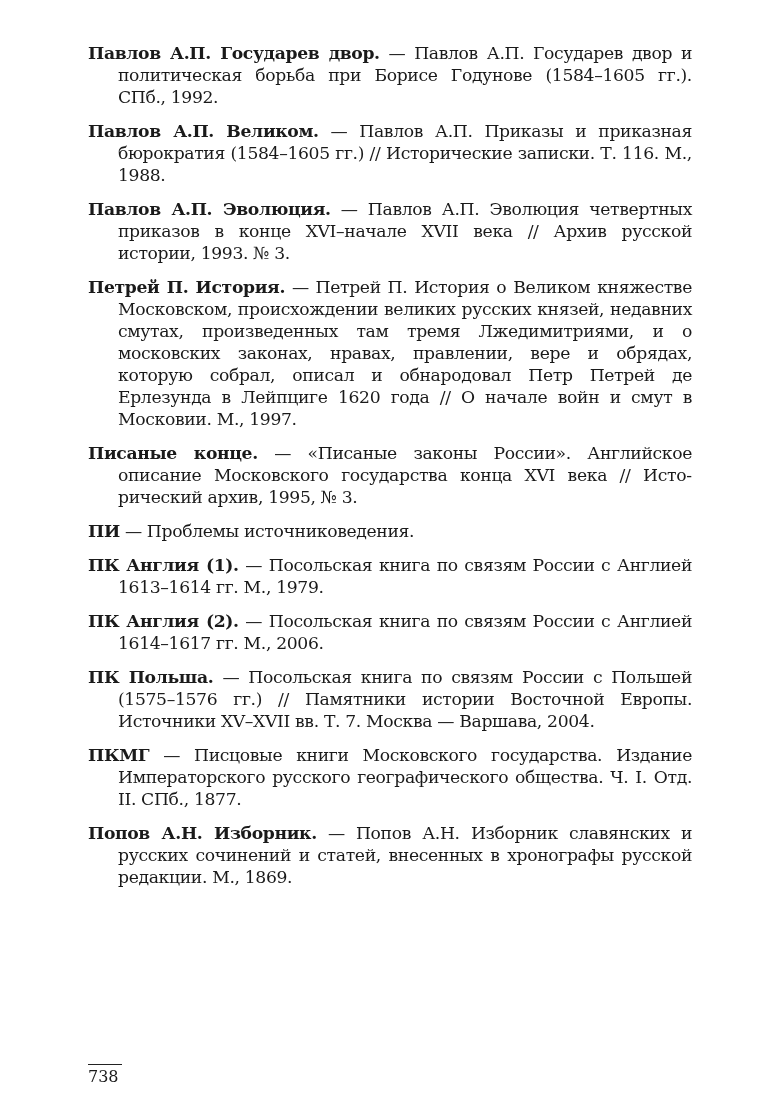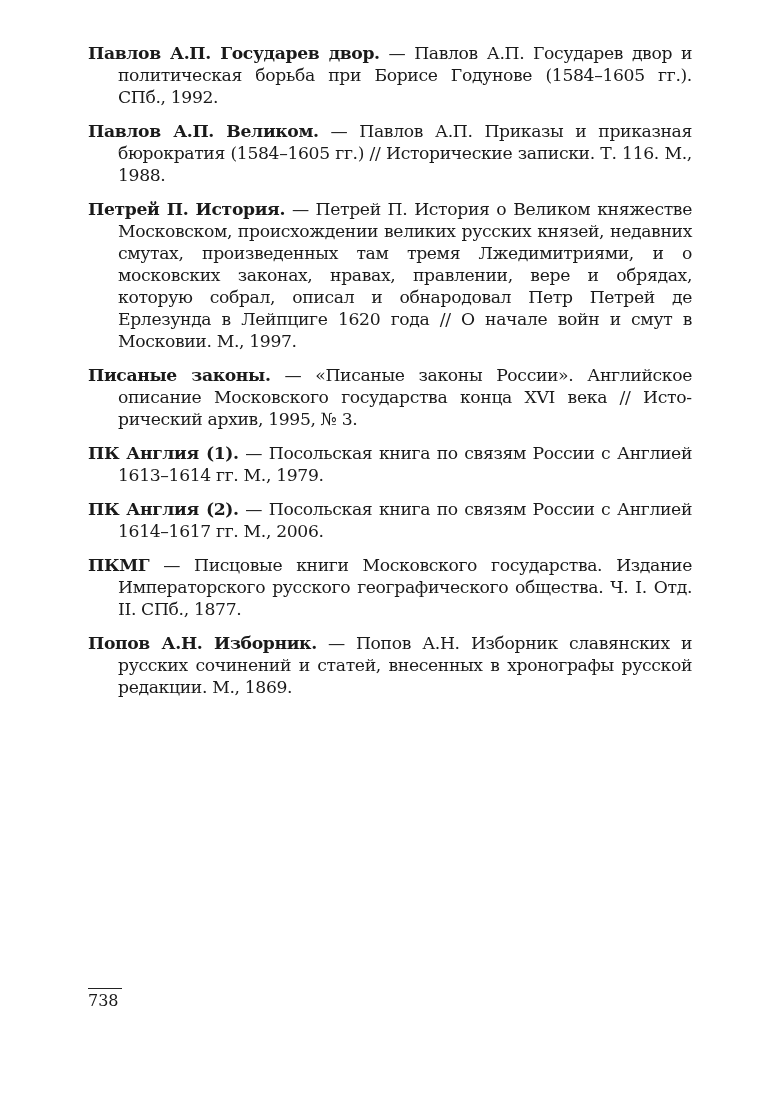--- a/index.html
+++ b/index.html
@@ -30,45 +30,48 @@
       margin: 0 0 12px 0;
       letter-spacing: -0.35px;
       hyphens: manual;
     }
     .entry .term {
       font-weight: bold;
     }
     .page-footer {
       position: absolute;
       left: 88px;
-      top: 988px;
+      top: 1064px;
       width: 34px;
     }
     .footer-rule {
       height: 1px;
       background: #222;
       width: 34px;
       margin-bottom: 2px;
     }
     .page-number {
       font-size: 16px;
       line-height: 20px;
       font-family: "DejaVu Serif", "Liberation Serif", serif;
     }
   </style>
 </head>
 <body>
 
 <div class="page">
   <p class="entry"><span class="term">Павлов А.П. Государев двор.</span><span> — Павлов А.П. Государев двор и политическая борьба при Борисе Годунове (1584–1605 гг.). СПб., 1992.</span></p>
   <p class="entry"><span class="term">Павлов А.П. Великом.</span><span> — Павлов А.П. Приказы и приказная бюрократия (1584–1605 гг.) // Исторические записки. Т. 116. М., 1988.</span></p>
+  <p class="entry"><span class="term">Павлов А.П. Эволюция.</span><span> — Павлов А.П. Эволюция четвертных приказов в конце XVI–начале XVII века // Архив русской истории, 1993. № 3.</span></p>
   <p class="entry"><span class="term">Петрей П. История.</span><span> — Петрей П. История о Великом княже­стве Московском, происхождении великих русских кня­зей, недавних смутах, произведенных там тремя Лжеди­митриями, и о московских законах, нравах, правлении, вере и обрядах, которую собрал, описал и обнародовал Петр Петрей де Ерлезунда в Лейпциге 1620 года // О начале войн и смут в Московии. М., 1997.</span></p>
-  <p class="entry"><span class="term">Писаные законы.</span><span> — «Писаные законы России». Английское описание Московского государства конца XVI века // Исто­рический архив, 1995, № 3.</span></p>
+  <p class="entry"><span class="term">Писаные конце.</span><span> — «Писаные законы России». Английское описание Московского государства конца XVI века // Исто­рический архив, 1995, № 3.</span></p>
+  <p class="entry"><span class="term">ПИ</span><span> — Проблемы источниковедения.</span></p>
   <p class="entry"><span class="term">ПК Англия (1).</span><span> — Посольская книга по связям России с Англи­ей 1613–1614 гг. М., 1979.</span></p>
   <p class="entry"><span class="term">ПК Англия (2).</span><span> — Посольская книга по связям России с Англи­ей 1614–1617 гг. М., 2006.</span></p>
+  <p class="entry"><span class="term">ПК Польша.</span><span> — Посольская книга по связям России с Поль­шей (1575–1576 гг.) // Памятники истории Восточной Ев­ропы. Источники XV–XVII вв. Т. 7. Москва — Варшава, 2004.</span></p>
   <p class="entry"><span class="term">ПКМГ</span><span> — Писцовые книги Московского государства. Издание Императорского русского географического общества. Ч. I. Отд. II. СПб., 1877.</span></p>
   <p class="entry"><span class="term">Попов А.Н. Изборник.</span><span> — Попов А.Н. Изборник славянских и русских сочинений и статей, внесенных в хронографы рус­ской редакции. М., 1869.</span></p>
 </div>
 
 <div class="page-footer">
   <div class="footer-rule"></div>
   <div class="page-number">738</div>
 </div>
 
 </body></html>

